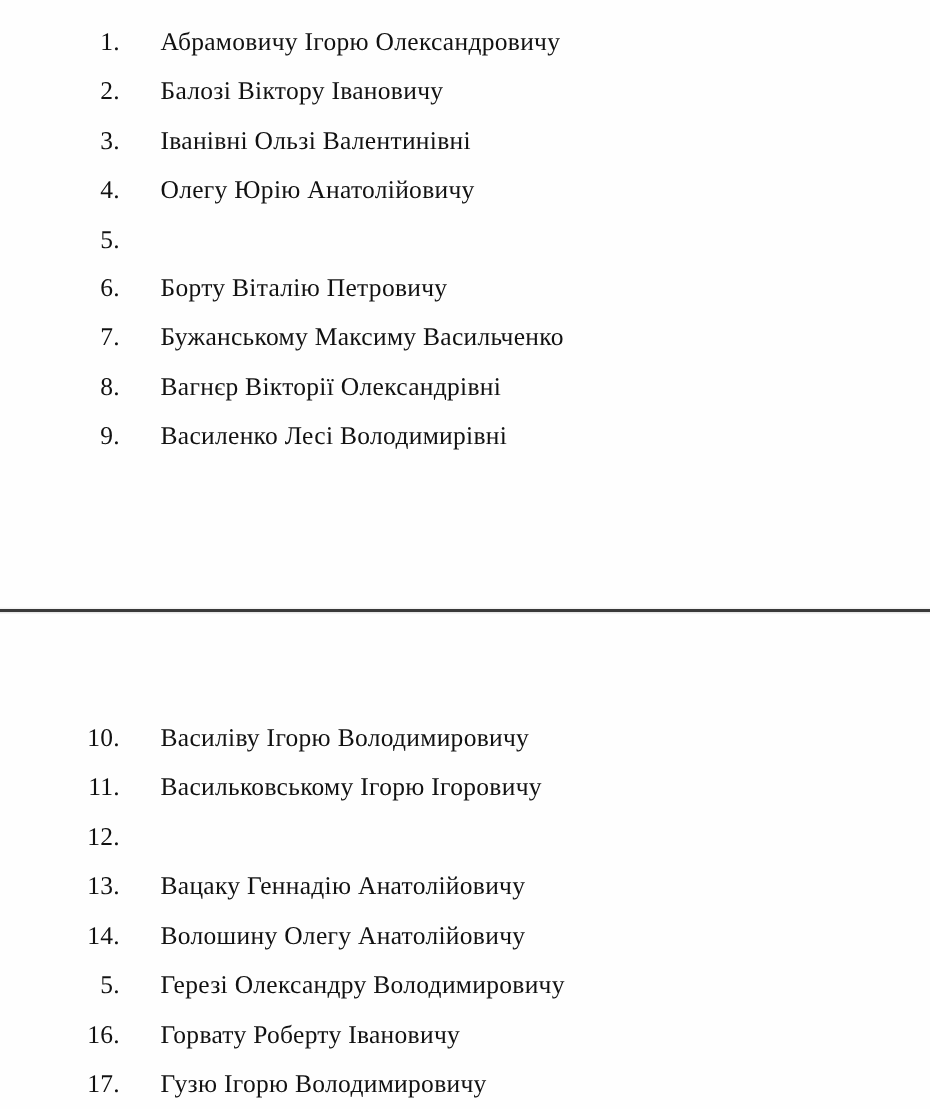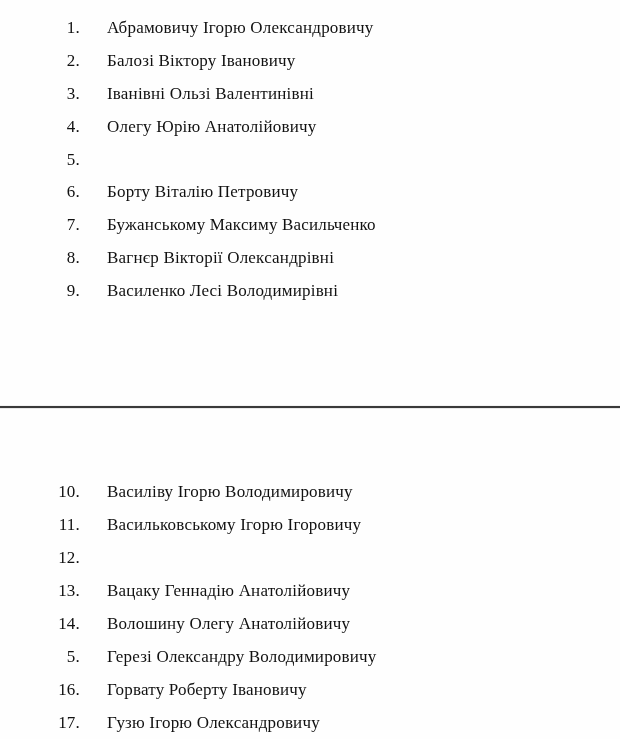--- a/index.html
+++ b/index.html
@@ -124,17 +124,17 @@
     <div class="list-row">
       <span class="list-num">5.</span>
       <span class="list-name">Герезі Олександру Володимировичу</span>
     </div>
     <div class="list-row">
       <span class="list-num">16.</span>
       <span class="list-name">Горвату Роберту Івановичу</span>
     </div>
     <div class="list-row">
       <span class="list-num">17.</span>
-      <span class="list-name">Гузю Ігорю Олександровичу</span>
+      <span class="list-name">Гузю Ігорю Володимировичу</span>
     </div>
   </div>
 
 </div>
 
 </body></html>

